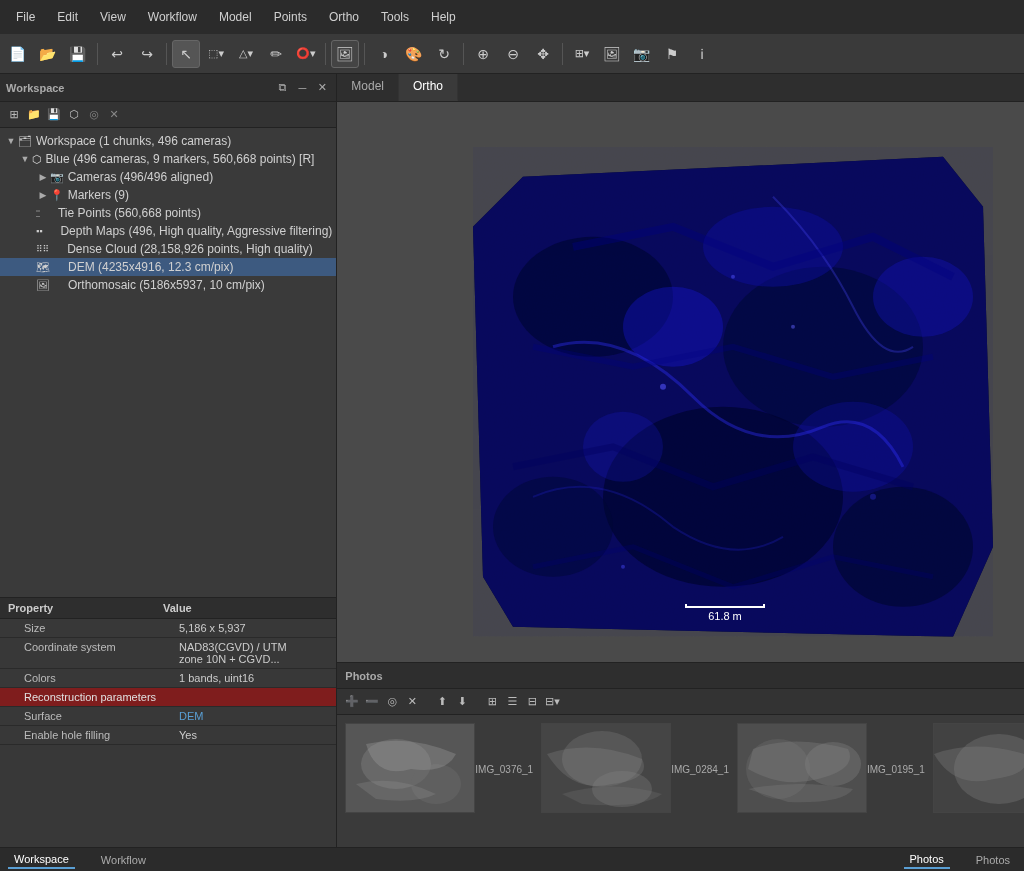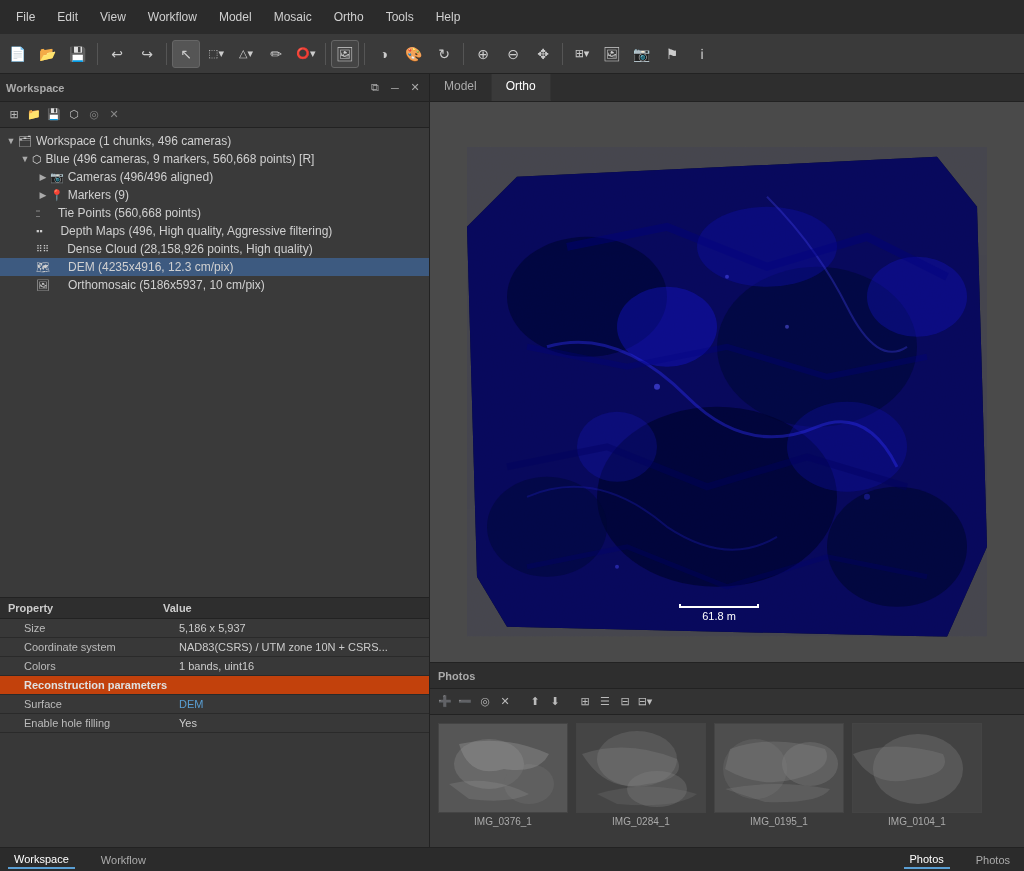--- a/index.html
+++ b/index.html
@@ -182,25 +182,25 @@
     }
     #props-table td {
       padding: 3px 24px;
       font-size: 11px;
       border-bottom: 1px solid #2a2a2a;
       vertical-align: top;
     }
     #props-table td:first-child { color: #bbb; width: 155px; }
     #props-table td:last-child { color: #ccc; }
     .props-section-header td {
-      font-weight: bold;
+      font-weight: normal;
       color: #e0e0e0 !important;
       padding-top: 5px;
       padding-bottom: 3px;
-      background: #c2410c;
+      background: #7f1d1d;
     }
 
     
     #right-panel {
       flex: 1;
       display: flex;
       flex-direction: column;
     }
 
     
@@ -303,21 +303,21 @@
     #photos-grid {
       flex: 1;
       display: flex;
       align-items: flex-start;
       gap: 8px;
       padding: 8px;
       overflow-x: auto;
     }
     .photo-item {
       display: flex;
-      flex-direction: column;
+      flex-direction: row;
       align-items: center;
       cursor: pointer;
       min-width: 130px;
     }
     .photo-thumb {
       width: 130px;
       height: 90px;
       background: #555;
       border: 1px solid #444;
       position: relative;
@@ -361,21 +361,21 @@
   </style>
 </head>
 <body>
 
 <div id="menubar">
   <span class="menu-item">File</span>
   <span class="menu-item">Edit</span>
   <span class="menu-item">View</span>
   <span class="menu-item">Workflow</span>
   <span class="menu-item">Model</span>
-  <span class="menu-item">Mosaic</span>
+  <span class="menu-item">Points</span>
   <span class="menu-item">Ortho</span>
   <span class="menu-item">Tools</span>
   <span class="menu-item">Help</span>
 </div>
 
 <div id="toolbar">
   <button class="tb-btn">📄</button>
   <button class="tb-btn">📂</button>
   <button class="tb-btn">💾</button>
   <div class="tb-separator"></div>
@@ -487,21 +487,21 @@
             <th>Value</th>
           </tr>
         </thead>
         <tbody>
           <tr>
             <td>Size</td>
             <td>5,186 x 5,937</td>
           </tr>
           <tr>
             <td>Coordinate system</td>
-            <td>NAD83(CSRS) / UTM zone 10N + CSRS...</td>
+            <td>NAD83(CGVD) / UTM zone 10N + CGVD...</td>
           </tr>
           <tr>
             <td>Colors</td>
             <td>1 bands, uint16</td>
           </tr>
           <tr class="props-section-header">
             <td colspan="2">Reconstruction parameters</td>
           </tr>
           <tr>
             <td>Surface</td>

